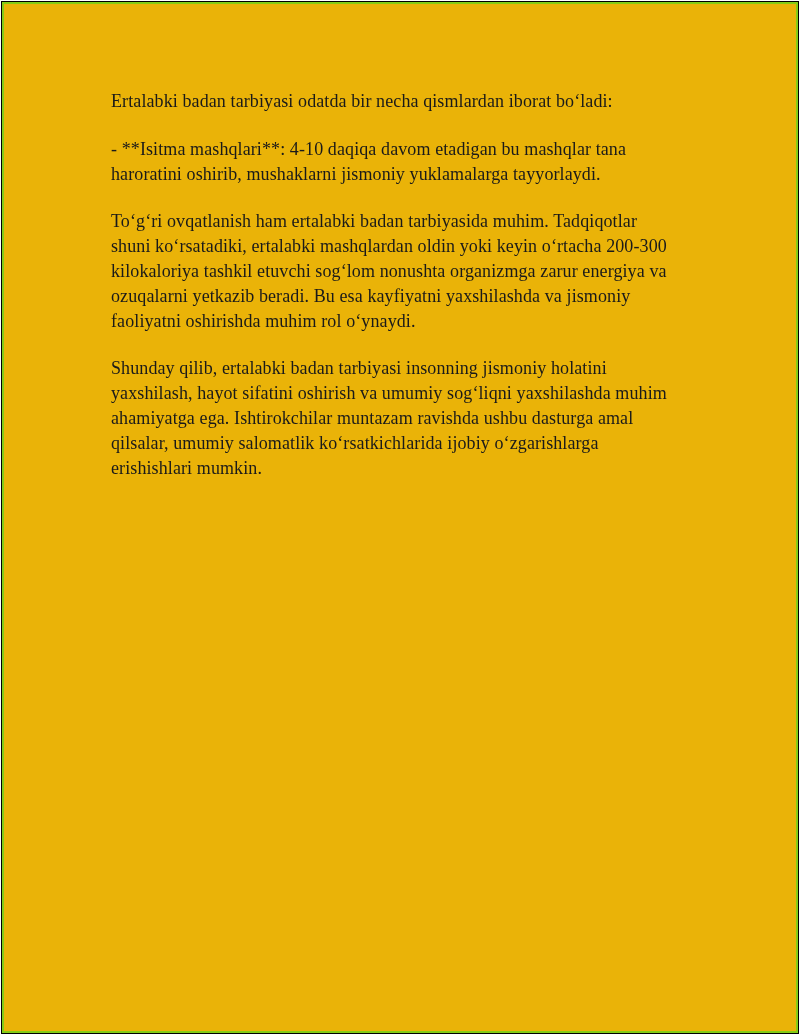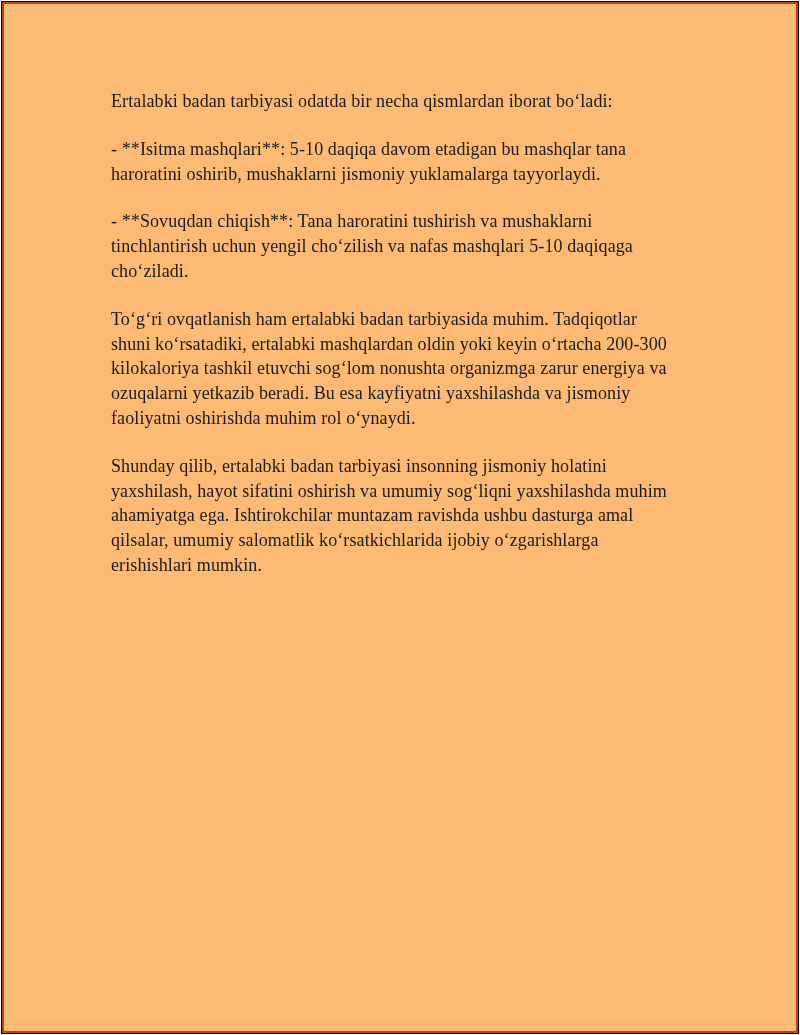--- a/index.html
+++ b/index.html
@@ -16,22 +16,22 @@
     font-family: "Liberation Serif", serif;
   }
   .frame-outer {
     position: absolute;
     inset: 1px;
     border: 3px solid #000000;
   }
   .frame-inner {
     position: absolute;
     inset: 2px;
-    border: 2px solid #c2410c;
-    background: #fdba74;
+    border: 2px solid #84cc16;
+    background: #eab308;
     text-decoration: underline;
   }
   .content {
     position: absolute;
     inset: 0;
     padding: 62px 96px 40px 107px;
     box-sizing: border-box;
   }
   .doc-par {
     margin: 23px 0;
@@ -43,25 +43,22 @@
   }
 </style>
 </head>
 <body>
 
 <div class="page">
   <div class="frame-outer"></div>
   <div class="frame-inner">
     <div class="content">
       <p class="doc-par">Ertalabki badan tarbiyasi odatda bir necha qismlardan iborat boʻladi:</p>
-      <p class="doc-par">- **Isitma mashqlari**: 5-10 daqiqa davom etadigan bu mashqlar tana
+      <p class="doc-par">- **Isitma mashqlari**: 4-10 daqiqa davom etadigan bu mashqlar tana
 haroratini oshirib, mushaklarni jismoniy yuklamalarga tayyorlaydi.</p>
-      <p class="doc-par">- **Sovuqdan chiqish**: Tana haroratini tushirish va mushaklarni
-tinchlantirish uchun yengil choʻzilish va nafas mashqlari 5-10 daqiqaga
-choʻziladi.</p>
       <p class="doc-par">Toʻgʻri ovqatlanish ham ertalabki badan tarbiyasida muhim. Tadqiqotlar
 shuni koʻrsatadiki, ertalabki mashqlardan oldin yoki keyin oʻrtacha 200-300
 kilokaloriya tashkil etuvchi sogʻlom nonushta organizmga zarur energiya va
 ozuqalarni yetkazib beradi. Bu esa kayfiyatni yaxshilashda va jismoniy
 faoliyatni oshirishda muhim rol oʻynaydi.</p>
       <p class="doc-par">Shunday qilib, ertalabki badan tarbiyasi insonning jismoniy holatini
 yaxshilash, hayot sifatini oshirish va umumiy sogʻliqni yaxshilashda muhim
 ahamiyatga ega. Ishtirokchilar muntazam ravishda ushbu dasturga amal
 qilsalar, umumiy salomatlik koʻrsatkichlarida ijobiy oʻzgarishlarga
 erishishlari mumkin.</p>

